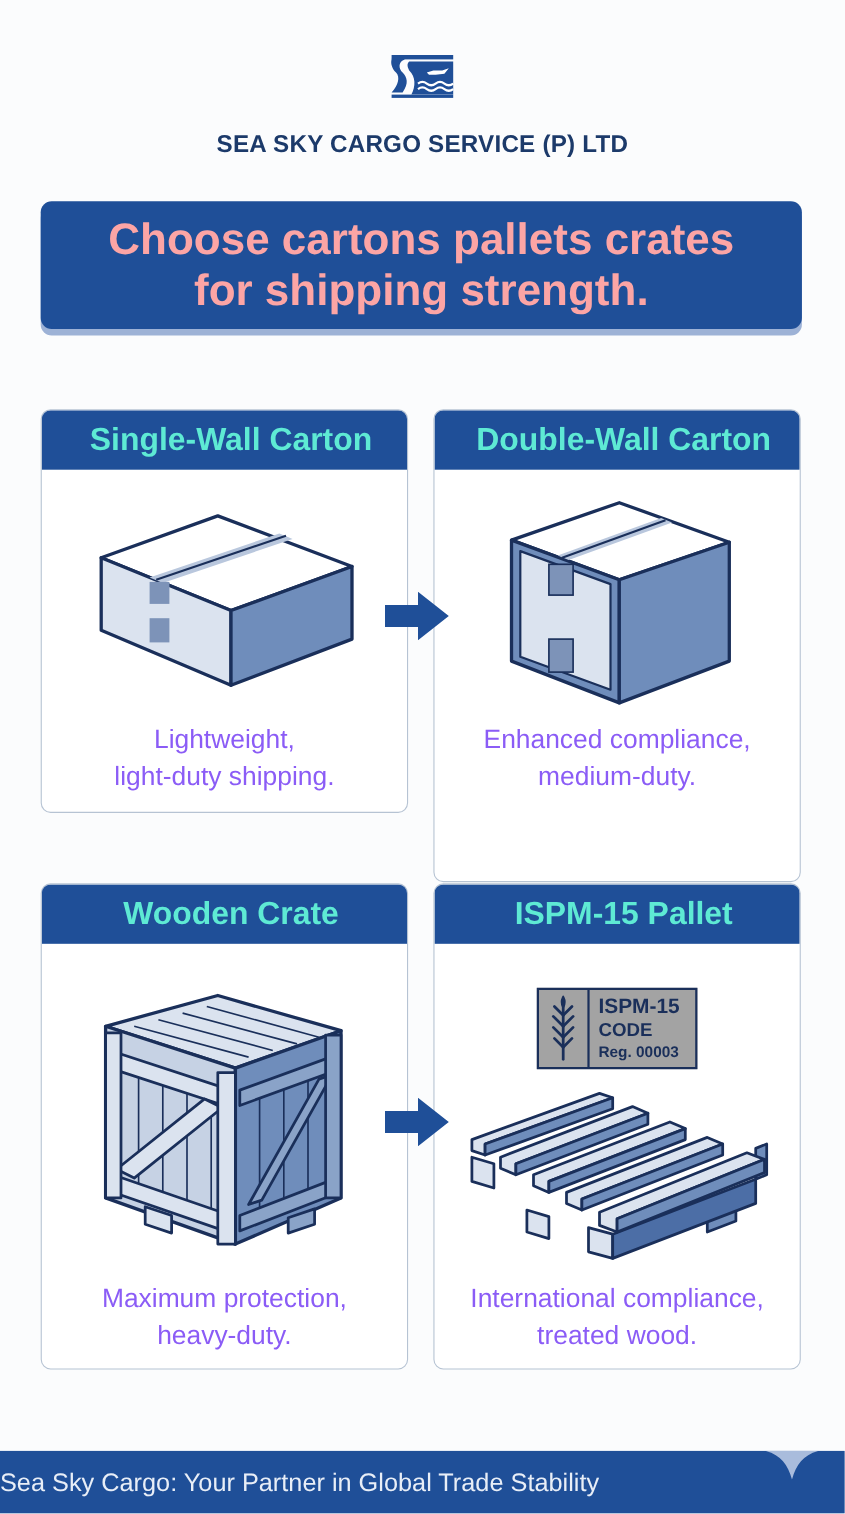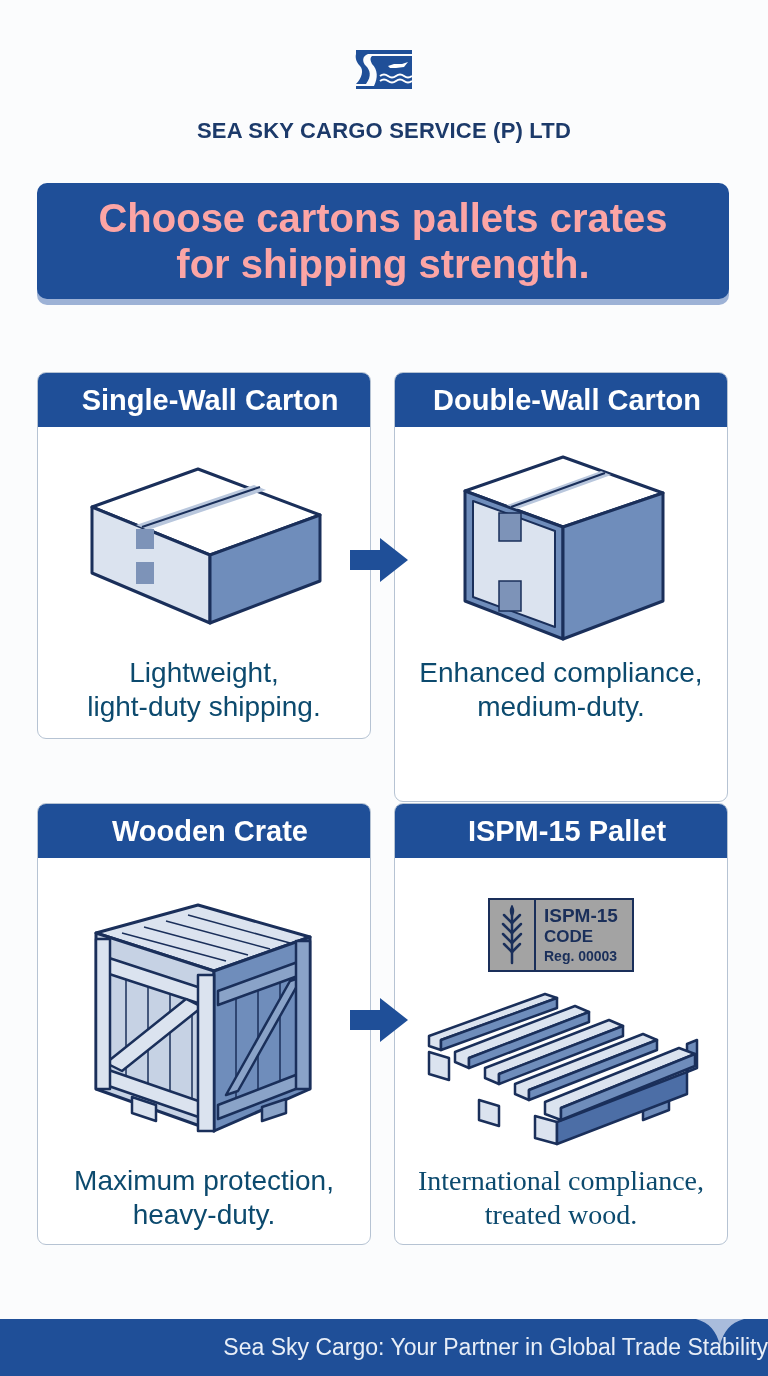--- a/index.html
+++ b/index.html
@@ -19,37 +19,37 @@
     box-shadow: 0 6px 0 #9db2d6;
     display: flex; flex-direction: column; align-items: center; justify-content: center;
     color: #fca5a5; font-weight: bold; font-size: 40px; line-height: 46px; text-align: center;
   }
   .card {
     position: absolute; width: 334px; background: #ffffff;
     border: 1.5px solid #b6c3d3; border-radius: 9px; box-sizing: border-box;
     overflow: hidden;
   }
   .card .head {
-    height: 54px; background: #1f4f98; color: #ffffff;
+    height: 54px; background: #1f4f98; color: #5eead4;
     font-weight: bold; font-size: 29px; display: flex; align-items: center; justify-content: center; padding-left: 12px;
   }
   .card .art { position: absolute; left: 0; right: 0; }
   .card .desc {
     position: absolute; left: 0; right: 0; text-align: center;
-    font-size: 28px; line-height: 34px; color: #0c4a6e;
+    font-size: 24px; line-height: 34px; color: #8b5cf6;
   }
   #card1 { left: 37px; top: 372px; height: 367px; }
   #card2 { left: 394px; top: 372px; height: 430px; }
   #card3 { left: 37px; top: 803px; height: 442px; }
   #card4 { left: 394px; top: 803px; height: 442px; }
   .arrow { position: absolute; width: 60px; height: 44px; }
   .footer {
     position: absolute; left: 0; top: 1319px; width: 768px; height: 57px;
     background: #1f4f98; color: #e8eef7; font-size: 23px;
-    display: flex; align-items: center; justify-content: flex-end;
+    display: flex; align-items: center; justify-content: flex-start;
   }
   .footer-mark { position: absolute; right: 24px; top: 1319px; width: 48px; height: 28px; }
 </style>
 </head>
 <body>
 
 <svg class="logo" viewBox="0 0 62 44">
   <rect x="0" y="0" width="62" height="44" fill="#fbfcfd"></rect>
   <rect x="4" y="4" width="56" height="4" fill="#1f4f98"></rect>
   <path d="M10 4 C2 4 2 14 8 20 C12 24 10 32 4 38 L14 38 C20 30 18 24 14 20 C10 16 10 10 16 8 Z" fill="#1f4f98"></path>
@@ -185,21 +185,21 @@
       <polygon points="90,84 214,36 228,42 104,90 104,100 90,94" fill="#dbe3ef"></polygon>
       <polygon points="120,100 248,50 262,56 134,106 134,116 120,110" fill="#dbe3ef"></polygon>
       <polygon points="150,118 284,64 300,70 166,124 166,136 150,130" fill="#dbe3ef"></polygon>
       <polygon points="46,56 162,14 162,24 46,66" fill="#6f8dbb"></polygon>
       <polygon points="74,74 194,28 194,38 74,84" fill="#6f8dbb"></polygon>
       <polygon points="104,90 228,42 228,52 104,100" fill="#6f8dbb"></polygon>
       <polygon points="134,106 262,56 262,66 134,116" fill="#6f8dbb"></polygon>
       <polygon points="166,124 300,70 300,82 166,136" fill="#6f8dbb"></polygon>
     </g>
   </svg>
-  <div class="desc" style="top:360px;font-family:Liberation Serif, serif;">
+  <div class="desc" style="top:360px;">
     <div>International compliance,</div>
     <div>treated wood.</div>
   </div>
 </div>
 
 <svg class="arrow" style="left:350px; top:538px;" viewBox="0 0 60 44">
   <polygon points="0,12 30,12 30,0 58,22 30,44 30,32 0,32" fill="#1f4f98"></polygon>
 </svg>
 <svg class="arrow" style="left:350px; top:998px;" viewBox="0 0 60 44">
   <polygon points="0,12 30,12 30,0 58,22 30,44 30,32 0,32" fill="#1f4f98"></polygon>

